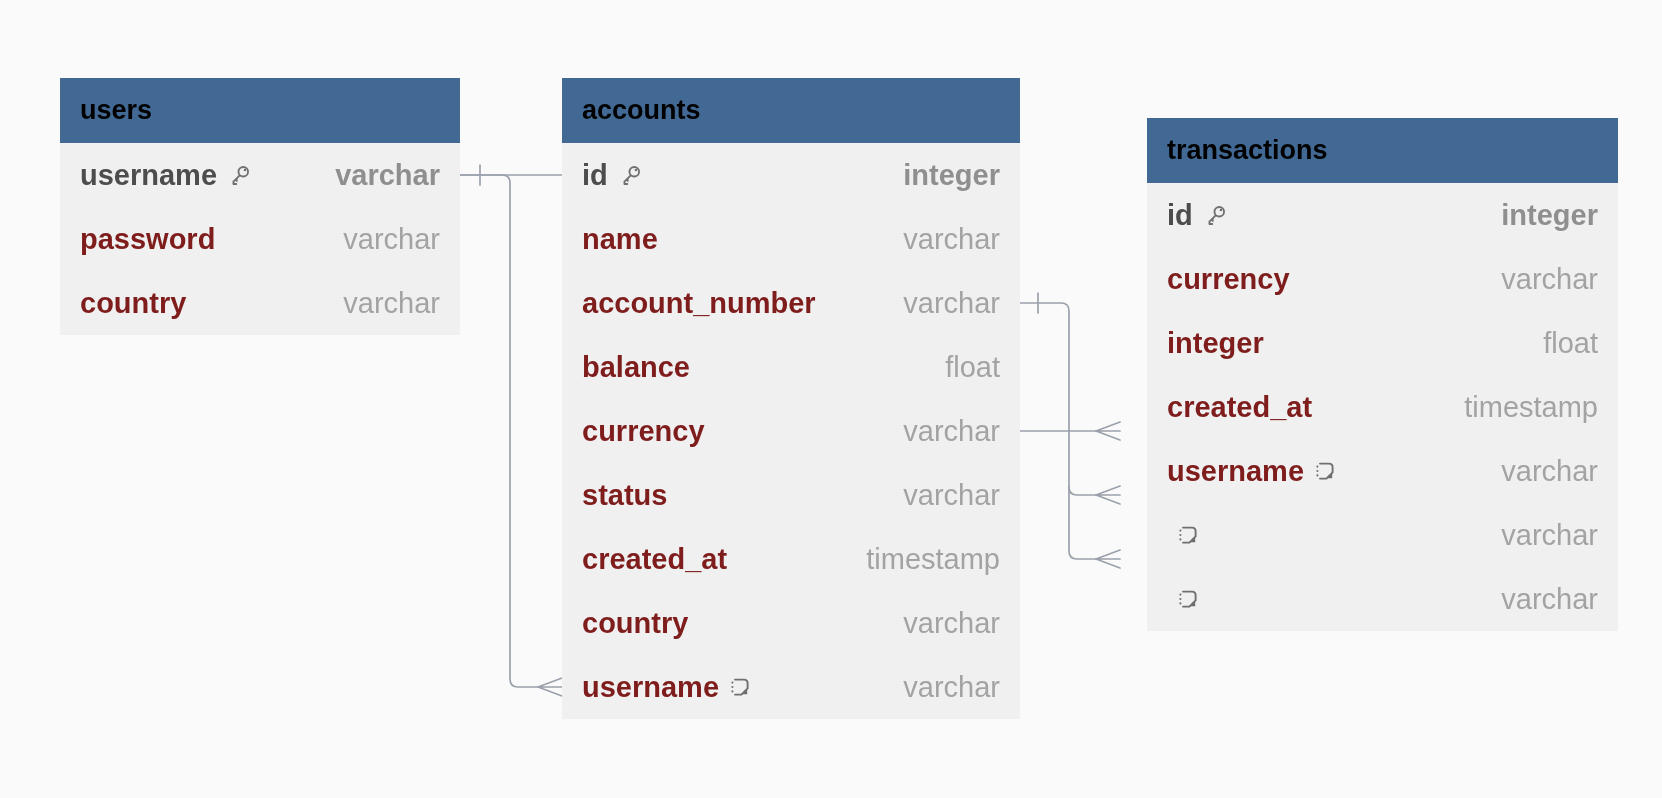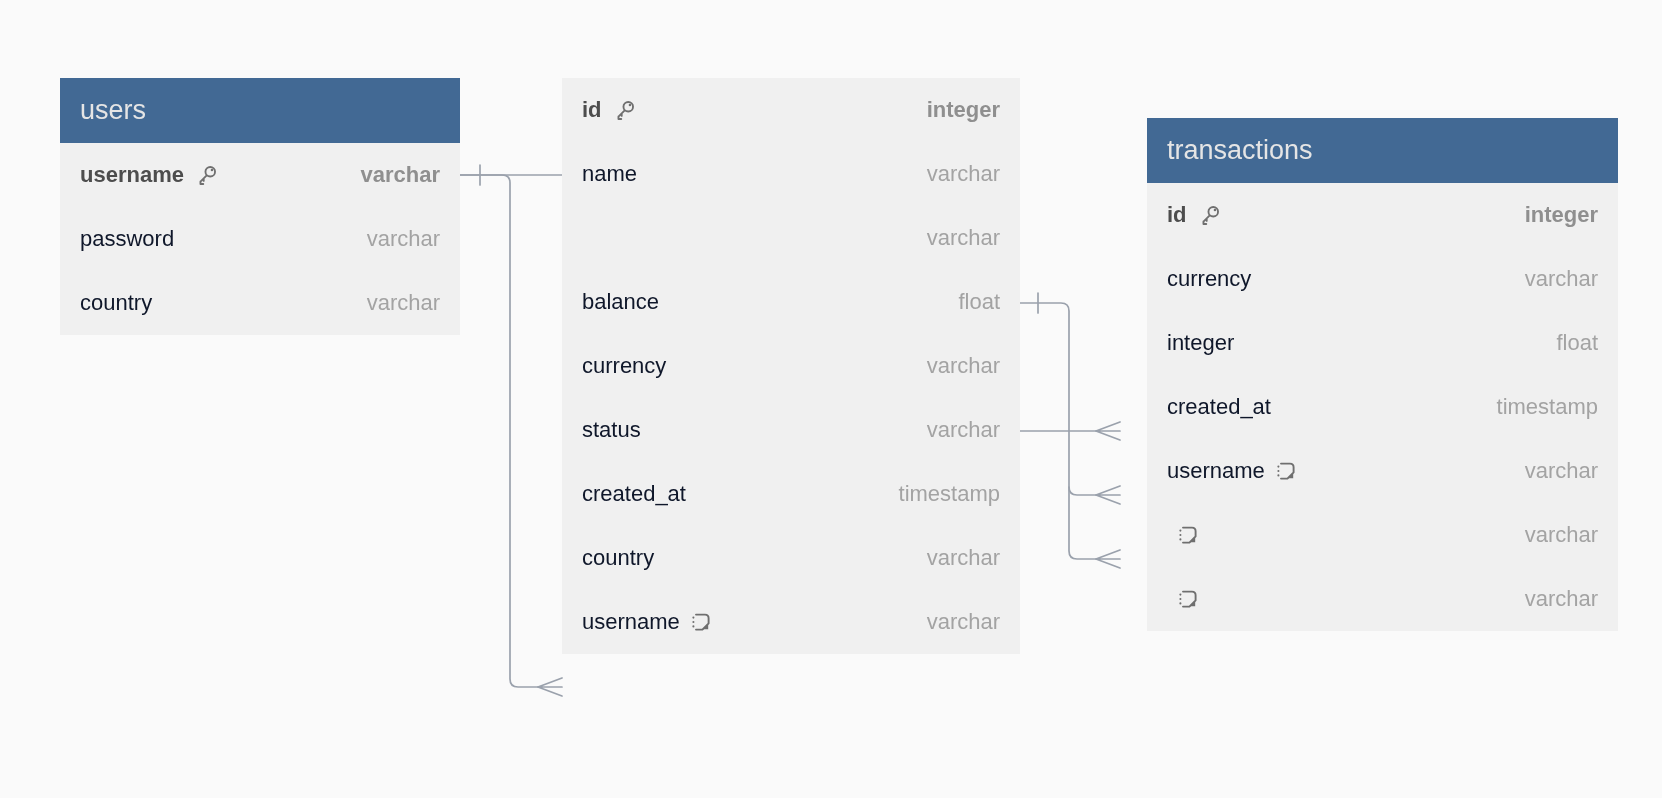--- a/index.html
+++ b/index.html
@@ -29,37 +29,37 @@
     top: 78px;
     background: #f0f0f0;
     z-index: 1;
   }
   .db-table.users        { left: 60px;   width: 400px; }
   .db-table.accounts     { left: 562px;  width: 458px; }
   .db-table.transactions { left: 1147px; width: 471px; margin-top: 40px; }
   .thead {
     height: 65px;
     background: #426994;
-    color: #e5e5e5;
+    color: #000000;
     font-size: 27px;
-    font-weight: normal;
+    font-weight: bold;
     display: flex;
     align-items: center;
     padding: 0 20px;
     box-sizing: border-box;
   }
   .frow {
     height: 64px;
     display: flex;
     align-items: center;
     padding: 6px 20px;
     box-sizing: border-box;
-    font-size: 22px;
-  }
-  .fname { color: #0f172a; white-space: nowrap; }
+    font-size: 29px;
+  }
+  .fname { color: #7f1d1d; white-space: nowrap; font-weight: bold; }
   .ftype { color: #a3a3a3; margin-left: auto; white-space: nowrap; }
   .frow.pk .fname { color: #4d4d4d; font-weight: bold; }
   .frow.pk .ftype { color: #8f8f8f; font-weight: bold; }
   .ficon {
     margin-left: 10px;
     flex: 0 0 auto;
     display: block;
   }
   .ficon * { stroke: #6f6f6f; }
   .ficon .fillpart { fill: #6f6f6f; stroke: none; }
@@ -108,34 +108,38 @@
       <span class="fname">password</span>
       <span class="ftype">varchar</span>
     </div>
     <div class="frow">
       <span class="fname">country</span>
       <span class="ftype">varchar</span>
     </div>
   </div>
 
   <div class="db-table accounts">
+    <div class="thead">
+      <span>accounts</span>
+    </div>
     <div class="frow pk">
       <span class="fname">id</span>
       <svg class="ficon" width="25" height="25" viewBox="0 0 24 24" fill="none" stroke-width="1.8" stroke-linecap="round">
         <circle cx="15.6" cy="8.4" r="4.6"></circle>
         <circle class="fillpart" cx="17.2" cy="6.6" r="1.2"></circle>
         <path d="M12.2,11.8 L6.2,17.8 M6.2,17.8 L6.2,20.2 M6.2,20.2 L8.9,20.2 M9.3,14.7 L9.3,17.2"></path>
       </svg>
       <span class="ftype">integer</span>
     </div>
     <div class="frow">
       <span class="fname">name</span>
       <span class="ftype">varchar</span>
     </div>
     <div class="frow">
+      <span class="fname">account_number</span>
       <span class="ftype">varchar</span>
     </div>
     <div class="frow">
       <span class="fname">balance</span>
       <span class="ftype">float</span>
     </div>
     <div class="frow">
       <span class="fname">currency</span>
       <span class="ftype">varchar</span>
     </div>

